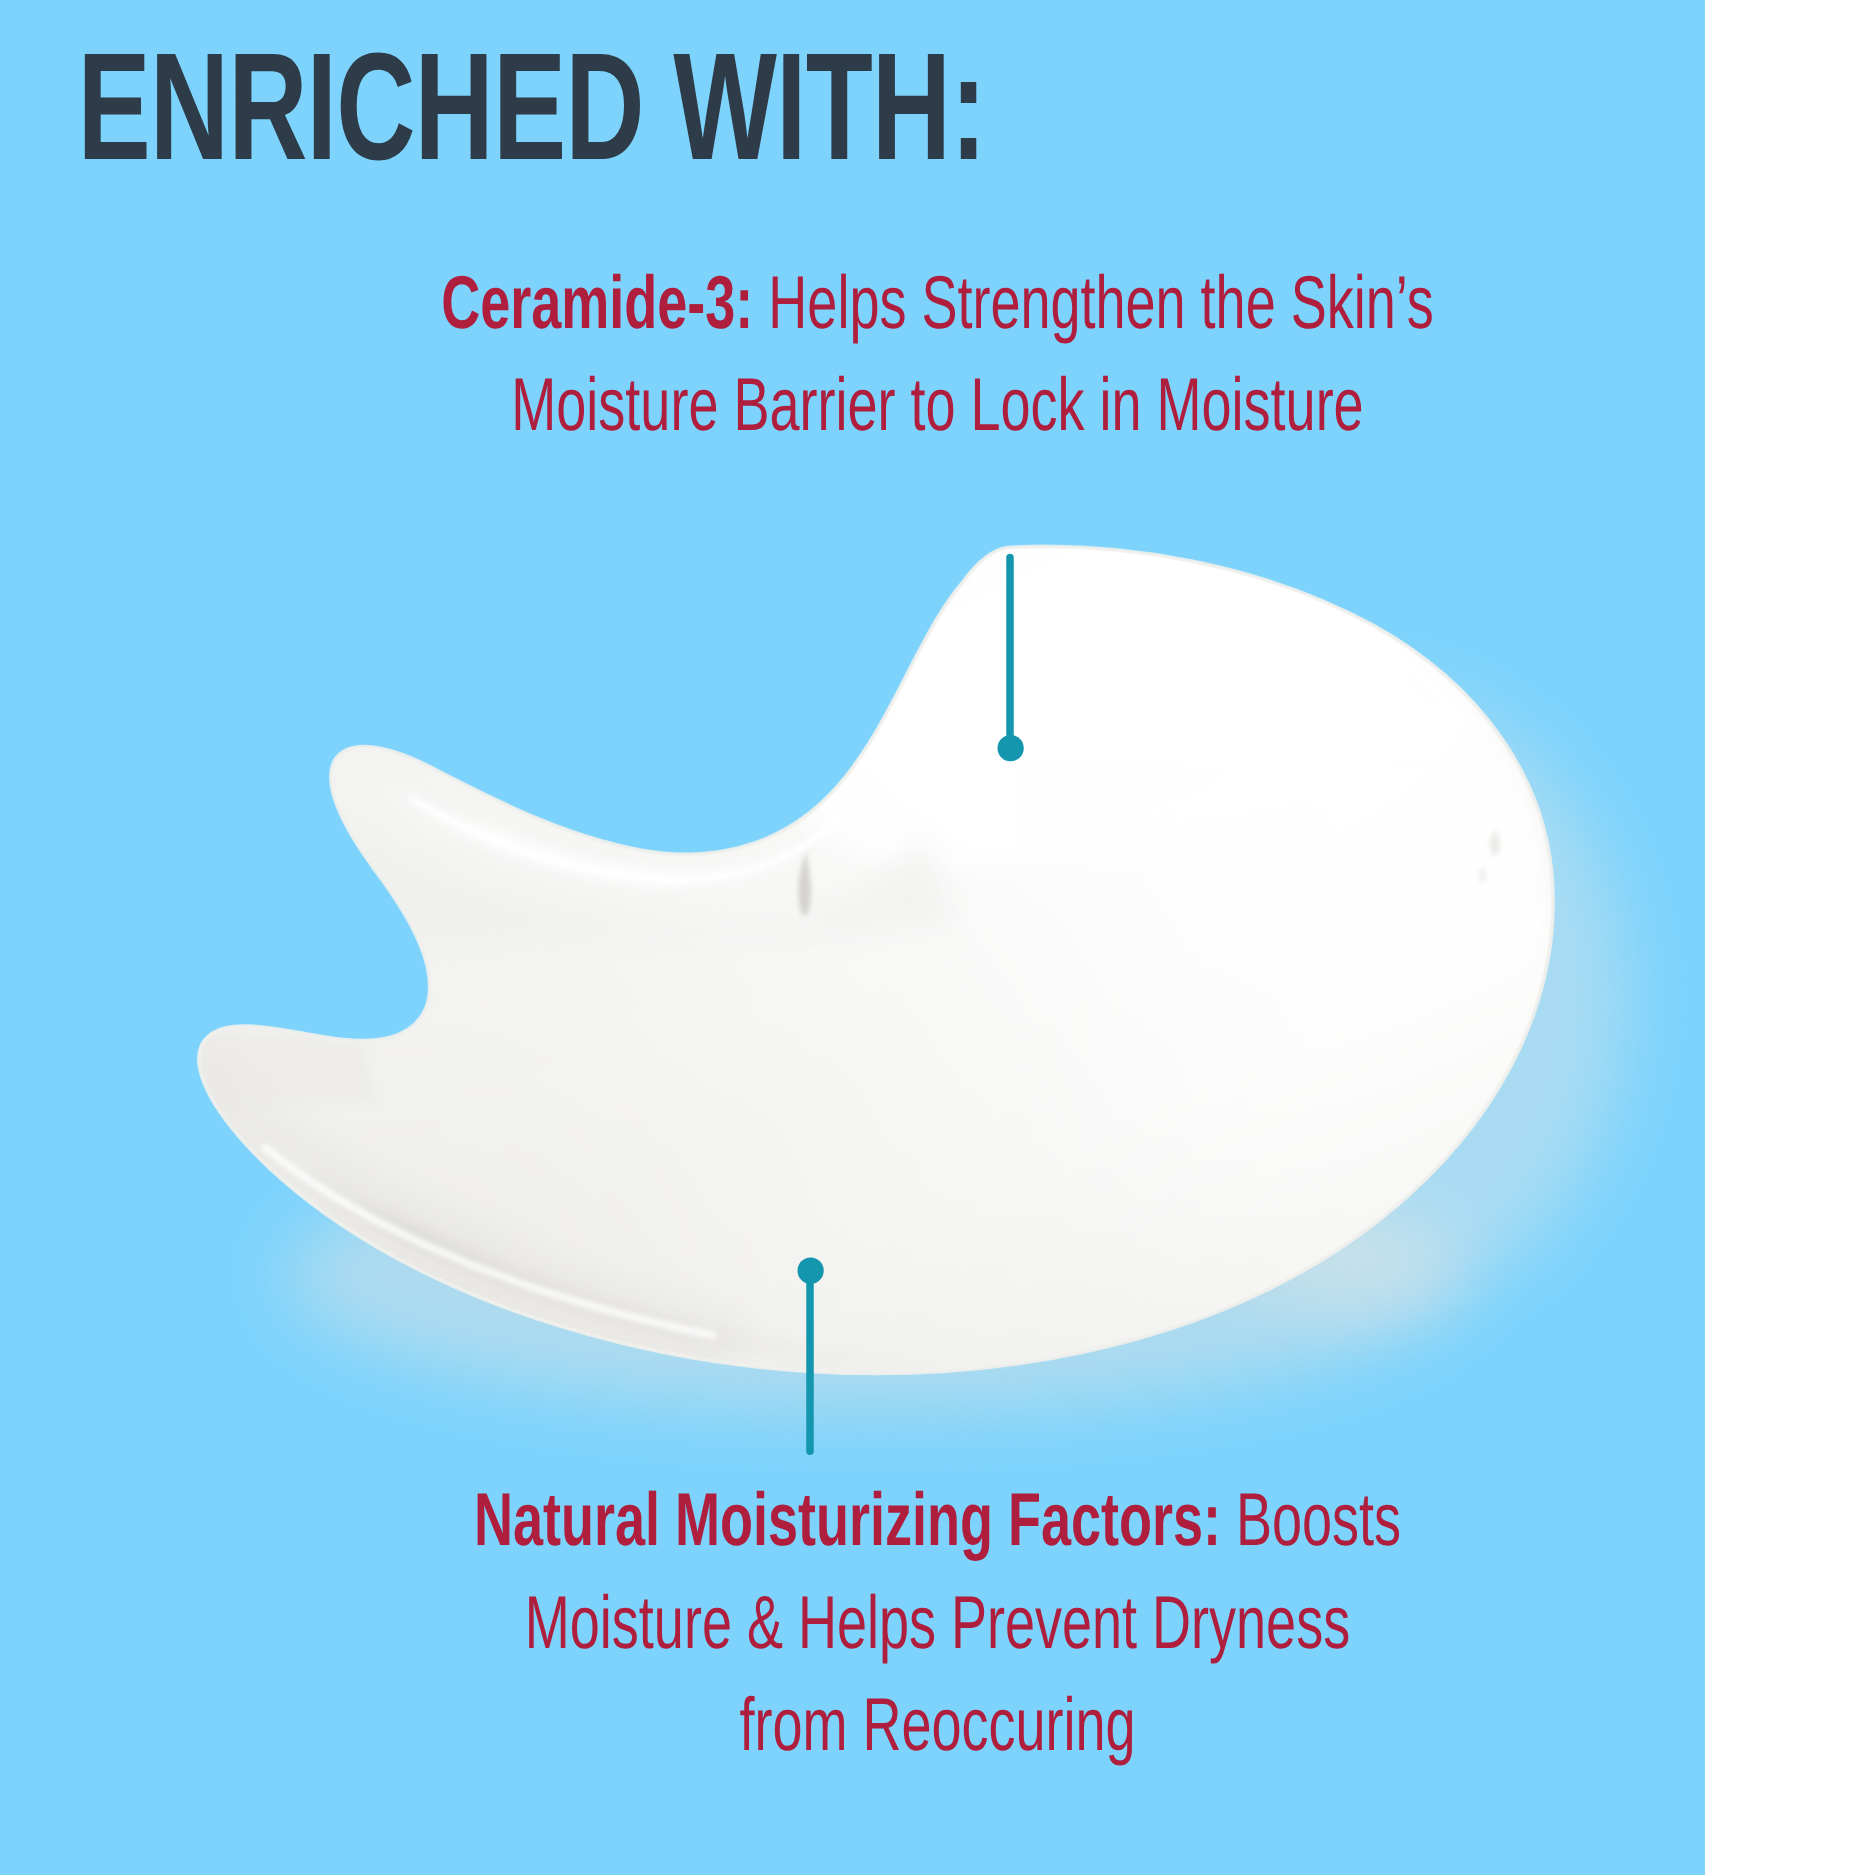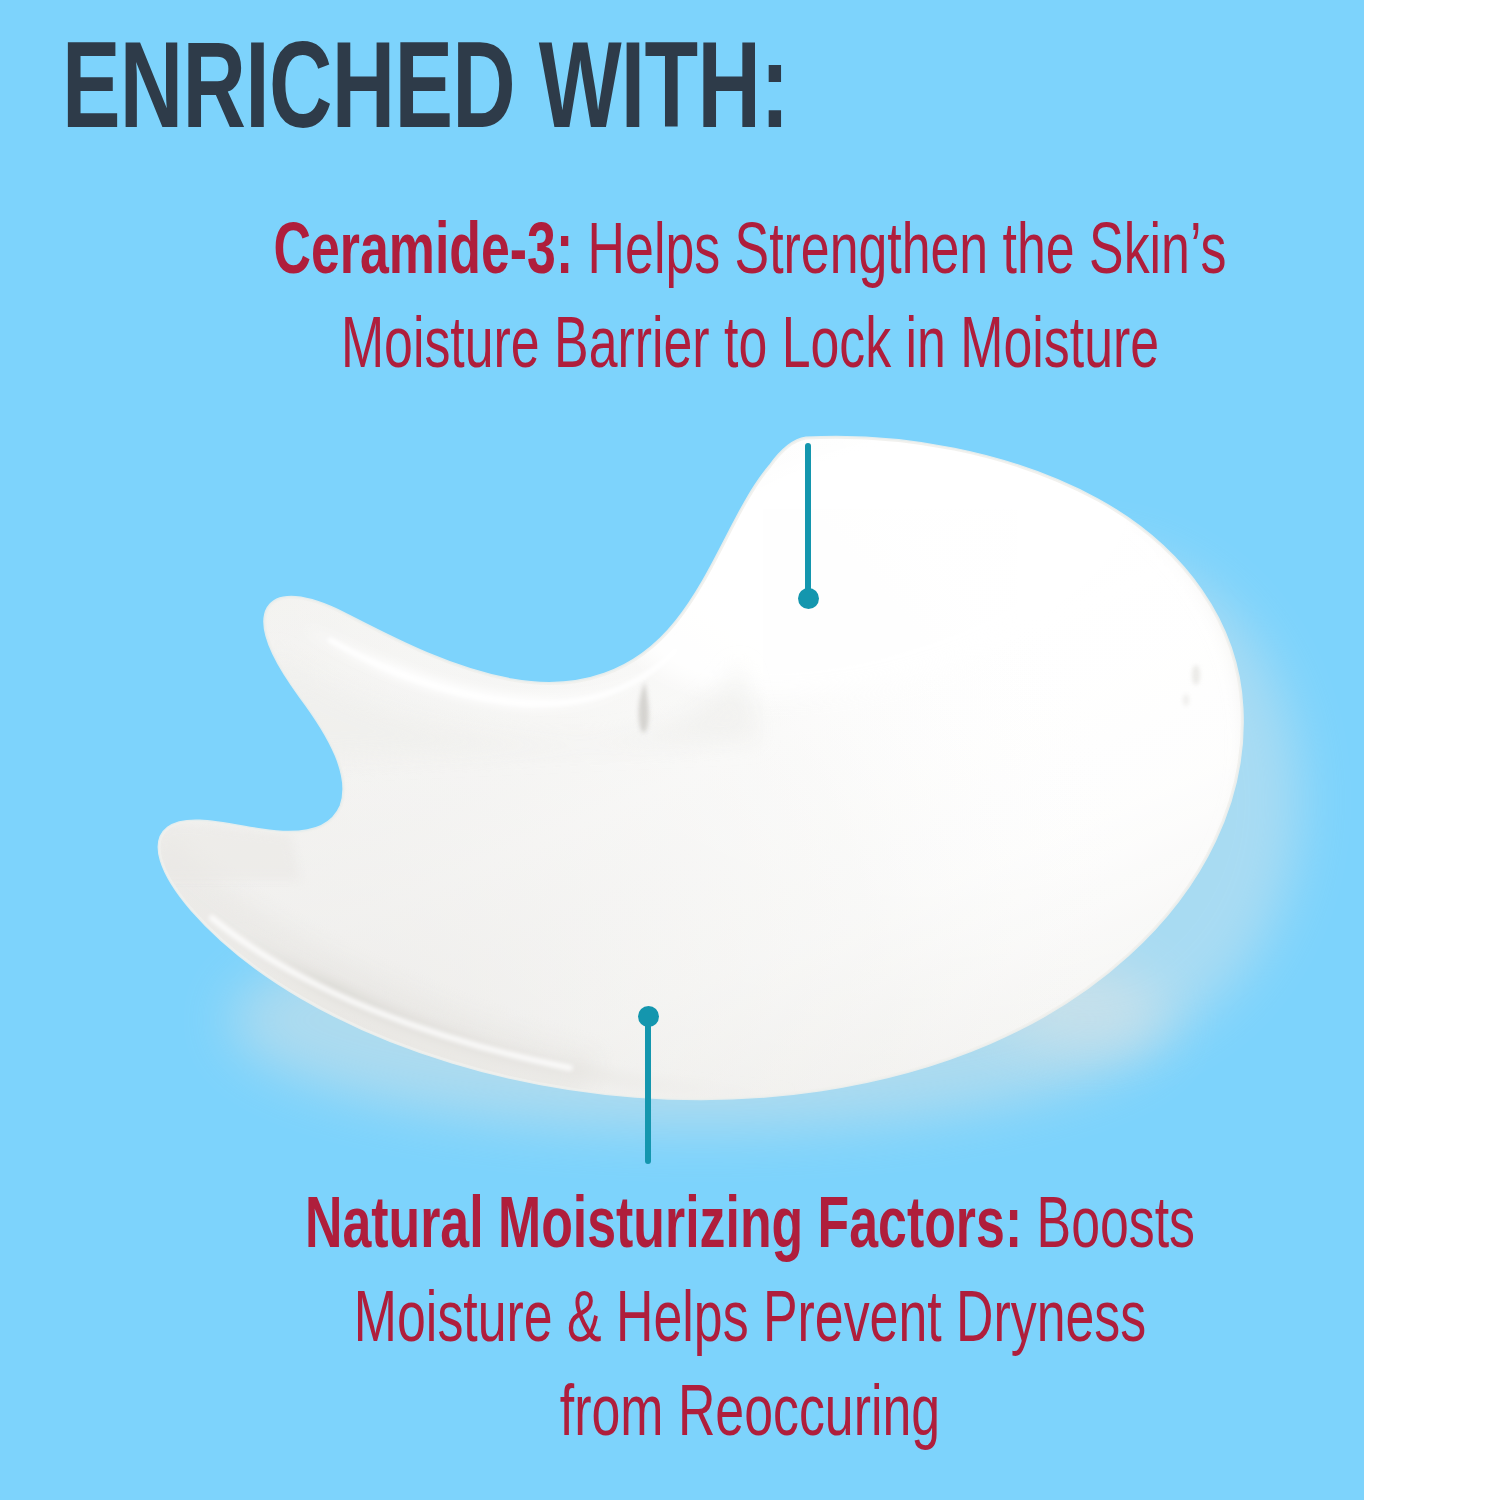--- a/index.html
+++ b/index.html
@@ -38,21 +38,21 @@
 
   
   .claim {
     position: absolute;
     left: 0;
     width: 1500px;
     text-align: center;
     color: #af1e3c;
     font-family: "Liberation Sans", sans-serif;
     font-weight: 400;
-    font-size: 72px;
+    font-size: 60px;
     line-height: 1.0;
   }
   .claim .ln {
     display: block;
     transform: scaleX(0.72);
     transform-origin: center top;
     white-space: nowrap;
   }
   .claim b {
     font-weight: 700;

